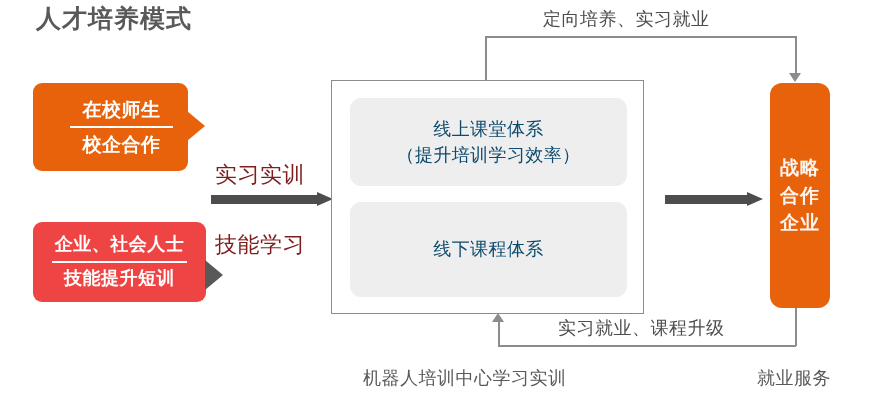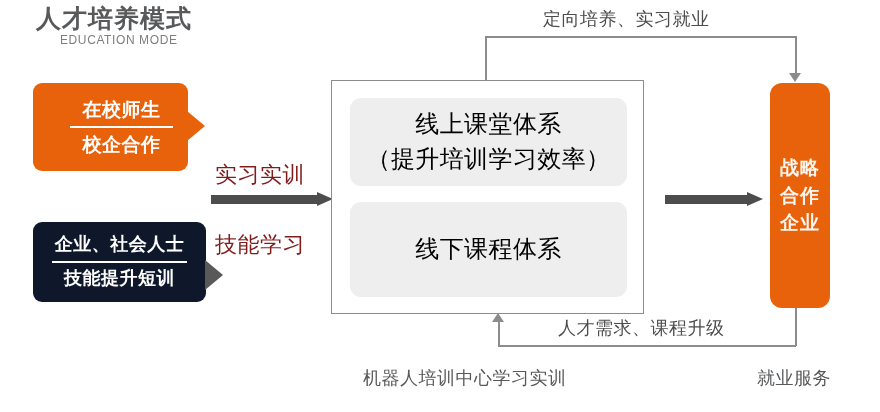--- a/index.html
+++ b/index.html
@@ -84,21 +84,21 @@
   #box-students .tail {
     top: 28px;
     border-left: 18px solid #e8620c;
   }
 
   #box-enterprise {
     left: 33px;
     top: 222px;
     width: 173px;
     height: 80px;
-    background: #0f172a;
+    background: #ef4444;
   }
   #box-enterprise .tail {
     top: 38px;
     border-left: 18px solid #595959;
   }
   #box-enterprise .ln { font-size: 18px; }
 
   
   .mid-label {
     position: absolute;
@@ -158,22 +158,22 @@
     background: #eeeeee;
     border-radius: 11px;
     display: flex;
     flex-direction: column;
     align-items: center;
     justify-content: center;
   }
   #card-online  { top: 17px;  height: 88px; }
   #card-offline { top: 121px; height: 95px; align-items: center; }
   .sys-card .l1, .sys-card .l2 {
-    font-size: 24px;
-    color: #000000;
+    font-size: 18px;
+    color: #0c4a6e;
     line-height: 1.45;
     white-space: nowrap;
     letter-spacing: 0.4px;
   }
 
   
   #box-partner {
     position: absolute;
     left: 770px;
     top: 83px;
@@ -251,21 +251,20 @@
   }
   #cap-center { left: 363px; top: 366px; }
   #cap-right  { left: 757px; top: 366px; }
 </style>
 </head>
 <body>
 
 <div id="canvas">
 
   <div class="hdr-title">人才培养模式</div>
-  <div class="hdr-sub">EDUCATION MODE</div>
 
   <div class="callout" id="box-students">
     <div class="ln">在校师生</div>
     <div class="rule"></div>
     <div class="ln">校企合作</div>
     <div class="tail"></div>
   </div>
 
   <div class="callout" id="box-enterprise">
     <div class="ln">企业、社会人士</div>
@@ -305,18 +304,18 @@
   <div class="ln-v" id="top-v-left"></div>
   <div class="ln-h" id="top-h"></div>
   <div class="ln-v" id="top-v-right"></div>
   <div class="arrowhead-down" id="top-head"></div>
   <div class="loop-label" id="lbl-dingxiang">定向培养、实习就业</div>
 
   <div class="ln-v" id="bot-v-right"></div>
   <div class="ln-h" id="bot-h"></div>
   <div class="ln-v" id="bot-v-left"></div>
   <div class="arrowhead-up" id="bot-head"></div>
-  <div class="loop-label" id="lbl-rencai">人才需求、课程升级</div>
+  <div class="loop-label" id="lbl-rencai">实习就业、课程升级</div>
 
   <div class="caption" id="cap-center">机器人培训中心学习实训</div>
   <div class="caption" id="cap-right">就业服务</div>
 
 </div>
 
 </body></html>

